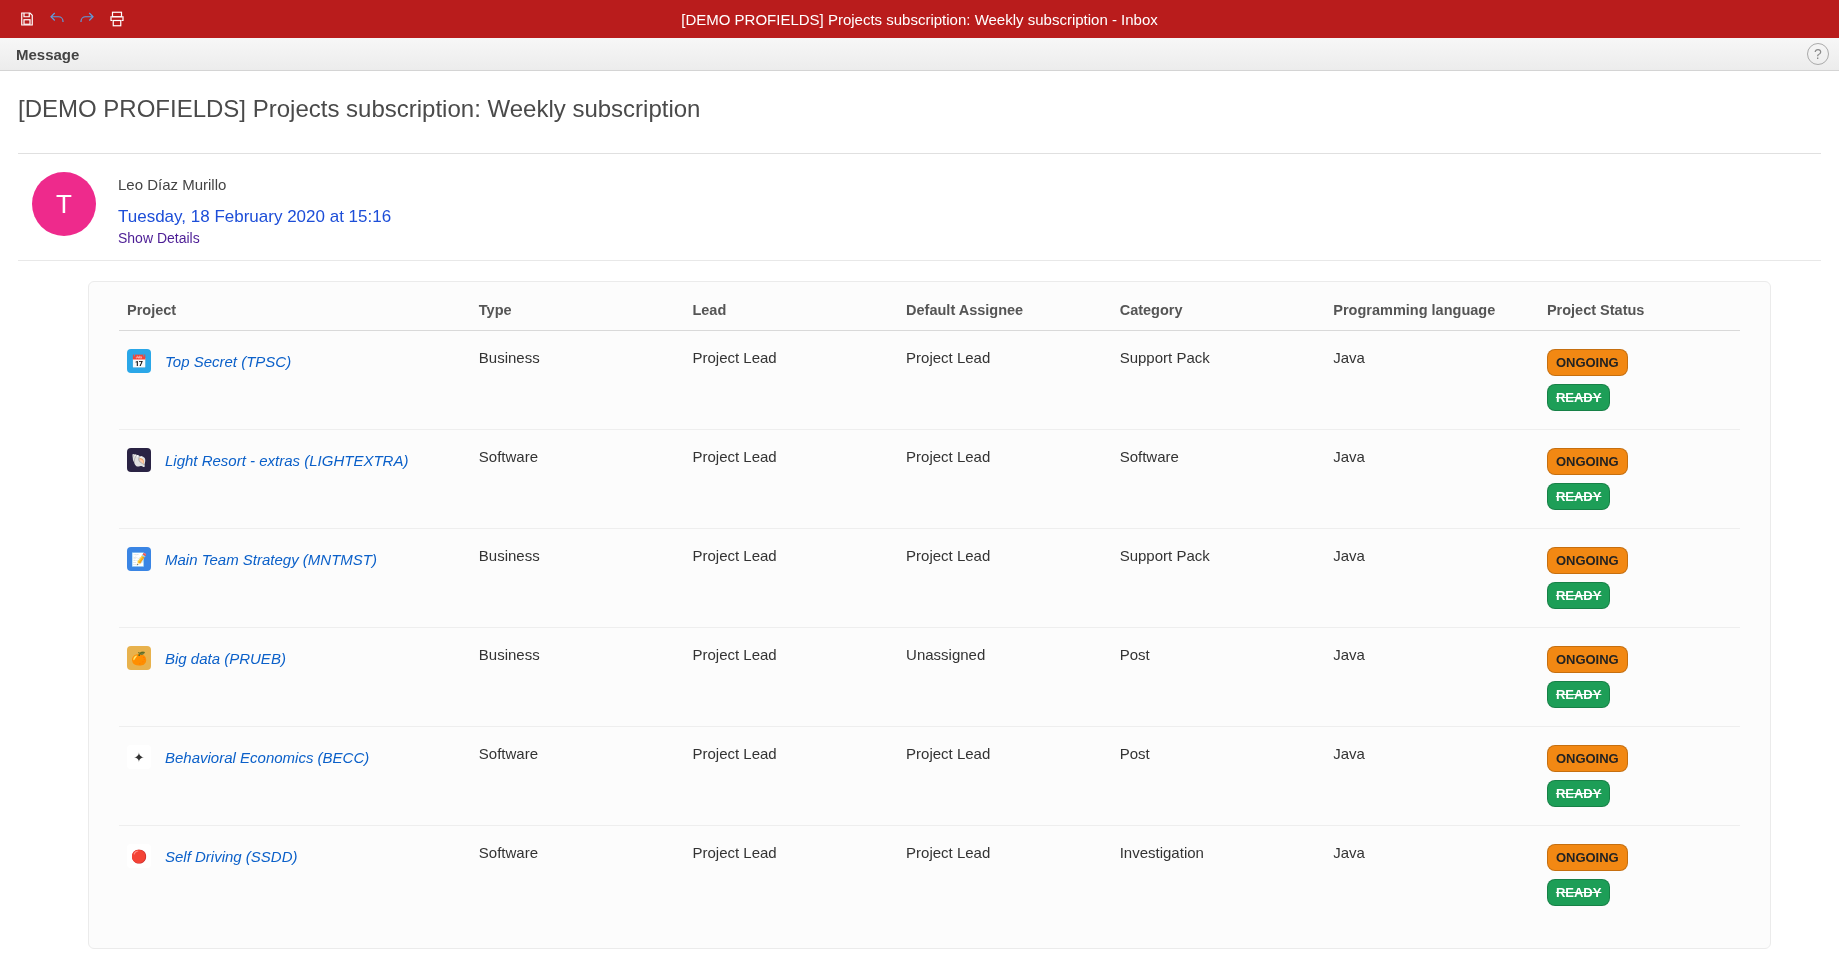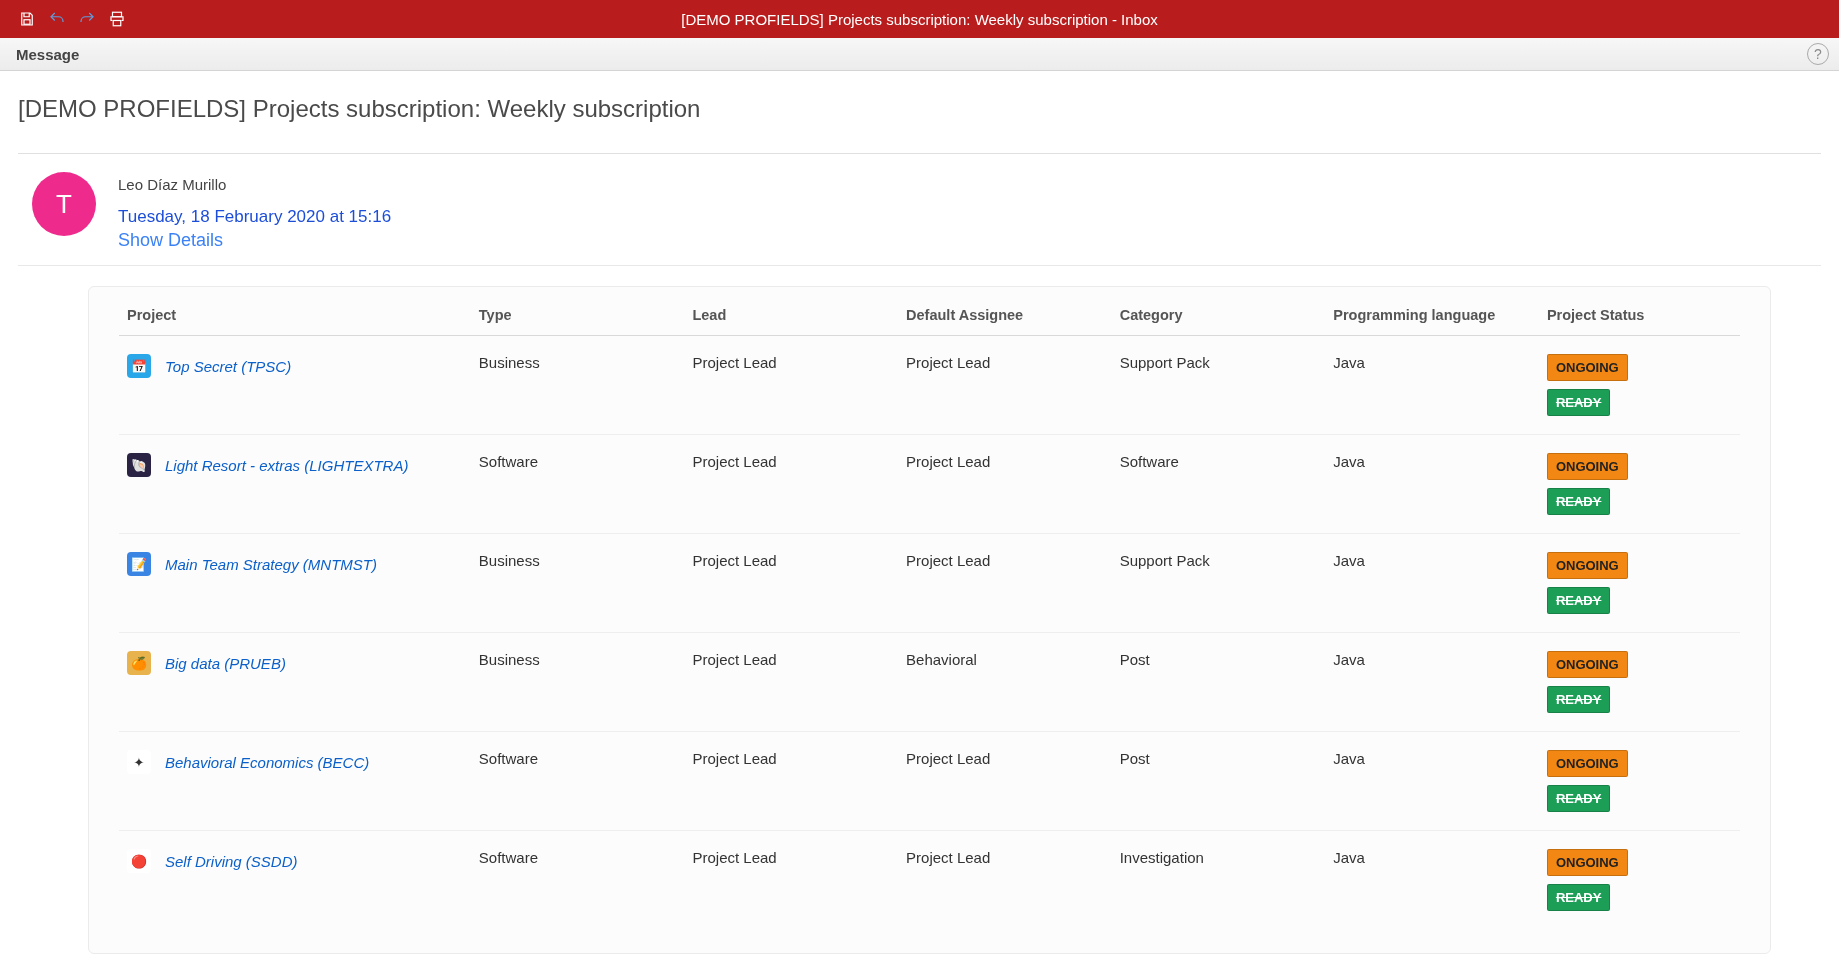--- a/index.html
+++ b/index.html
@@ -95,21 +95,21 @@
     background: #ee2a8c;
     color: #fff;
     display: flex;
     align-items: center;
     justify-content: center;
     font-size: 26px;
   }
   .meta-text { padding-top: 4px; }
   .sender { font-size: 15px; color: #444; }
   .date { font-size: 17px; color: #1d4ed8; margin-top: 14px; }
-  .show-details { color: #3b82f6; font-size: 18px; margin-top: 3px; cursor: pointer; }
+  .show-details { color: #4c1d95; font-size: 14px; margin-top: 3px; cursor: pointer; }
 
   
   .table-container {
     margin: 20px 50px 0 70px;
     border: 1px solid #ebebeb;
     border-radius: 6px;
     padding: 10px 30px 24px 30px;
     background: #fcfcfc;
   }
   table { width: 100%; border-collapse: collapse; }
@@ -136,21 +136,21 @@
     border-radius: 4px;
     display:flex; align-items:center; justify-content:center;
     font-size: 13px;
     flex-shrink: 0;
   }
   .proj-link { color: #0b60c9; cursor: pointer; font-weight: 500; font-style: italic;}
   .status-stack { display:flex; flex-direction:column; gap:8px; align-items:flex-start;}
   .badge {
     display:inline-block;
     padding: 5px 8px;
-    border-radius: 2px;
+    border-radius: 8px;
     font-size: 13px;
     font-weight: 800;
     color: #fff;
     border: 1px solid rgba(0,0,0,0.18);
   }
   .badge-ongoing { background: #f28813; color:#222; }
   .badge-ready { background: #1d9e57; text-decoration: line-through; }
 
   
   .col-project  { width: 280px; }
@@ -294,21 +294,21 @@
           </tr>
           <tr>
     <td>
       <div class="proj-cell">
         <div class="proj-icon" style="background:#e8b24d">🍊</div>
         <span class="proj-link">Big data (PRUEB)</span>
       </div>
     </td>
     <td>Business</td>
     <td>Project Lead</td>
-    <td>Behavioral</td>
+    <td>Unassigned</td>
     <td>Post</td>
     <td>Java</td>
     <td>
       <div class="status-stack">
         <span class="badge badge-ongoing">ONGOING</span>
         <span class="badge badge-ready">READY</span>
       </div>
     </td>
           </tr>
           <tr>

